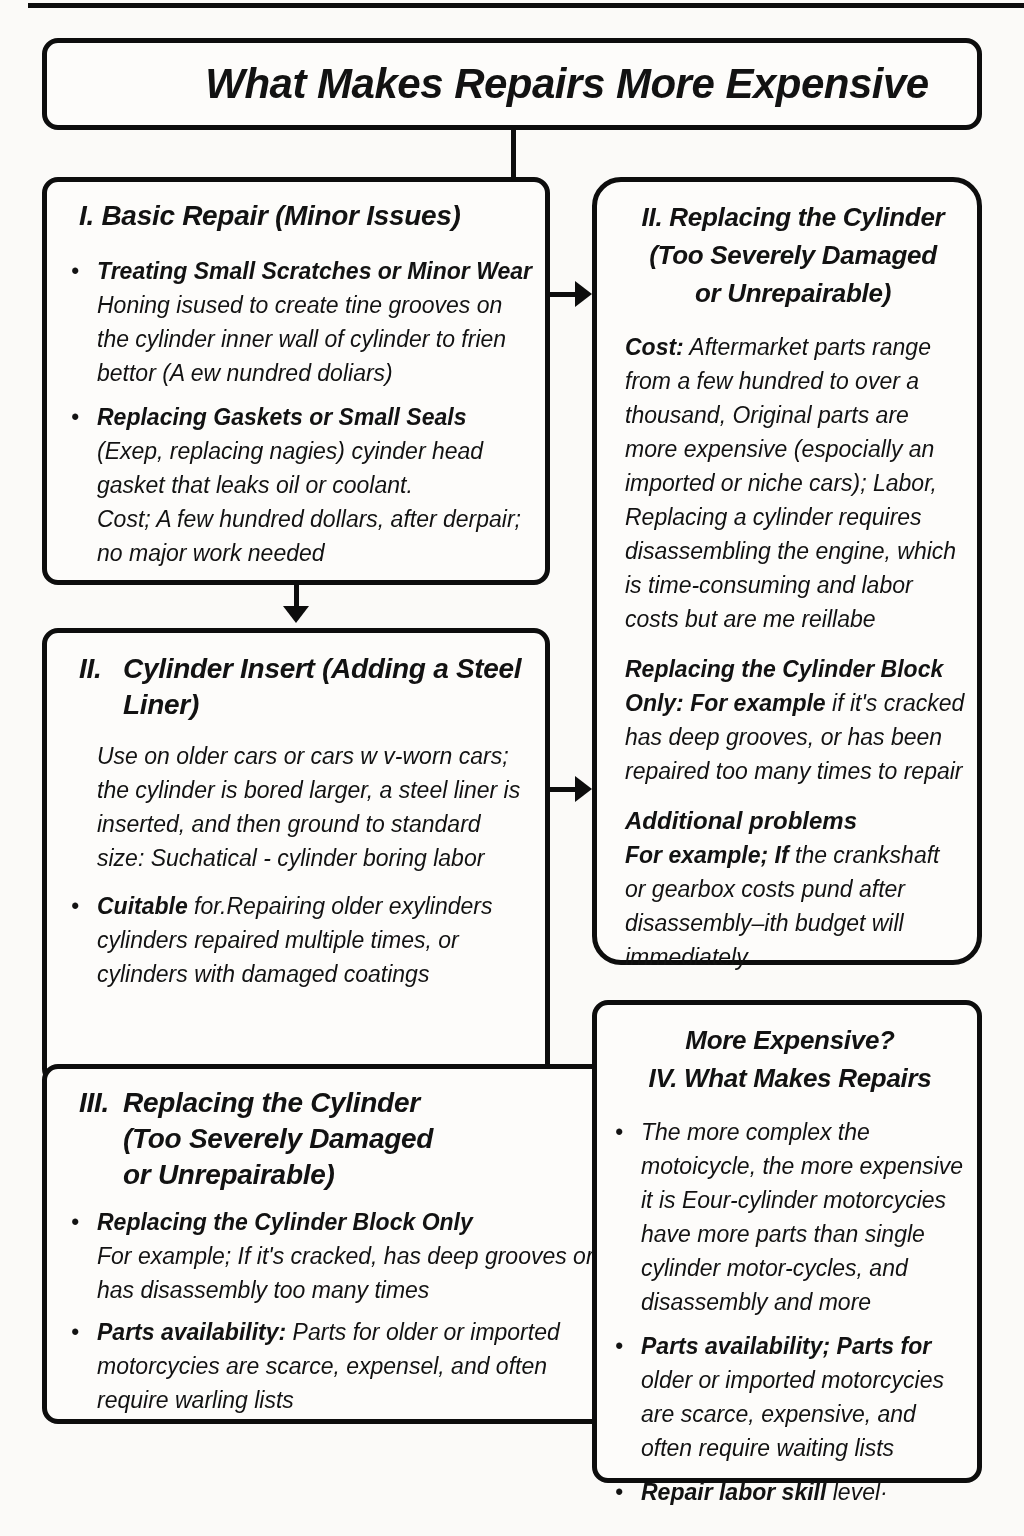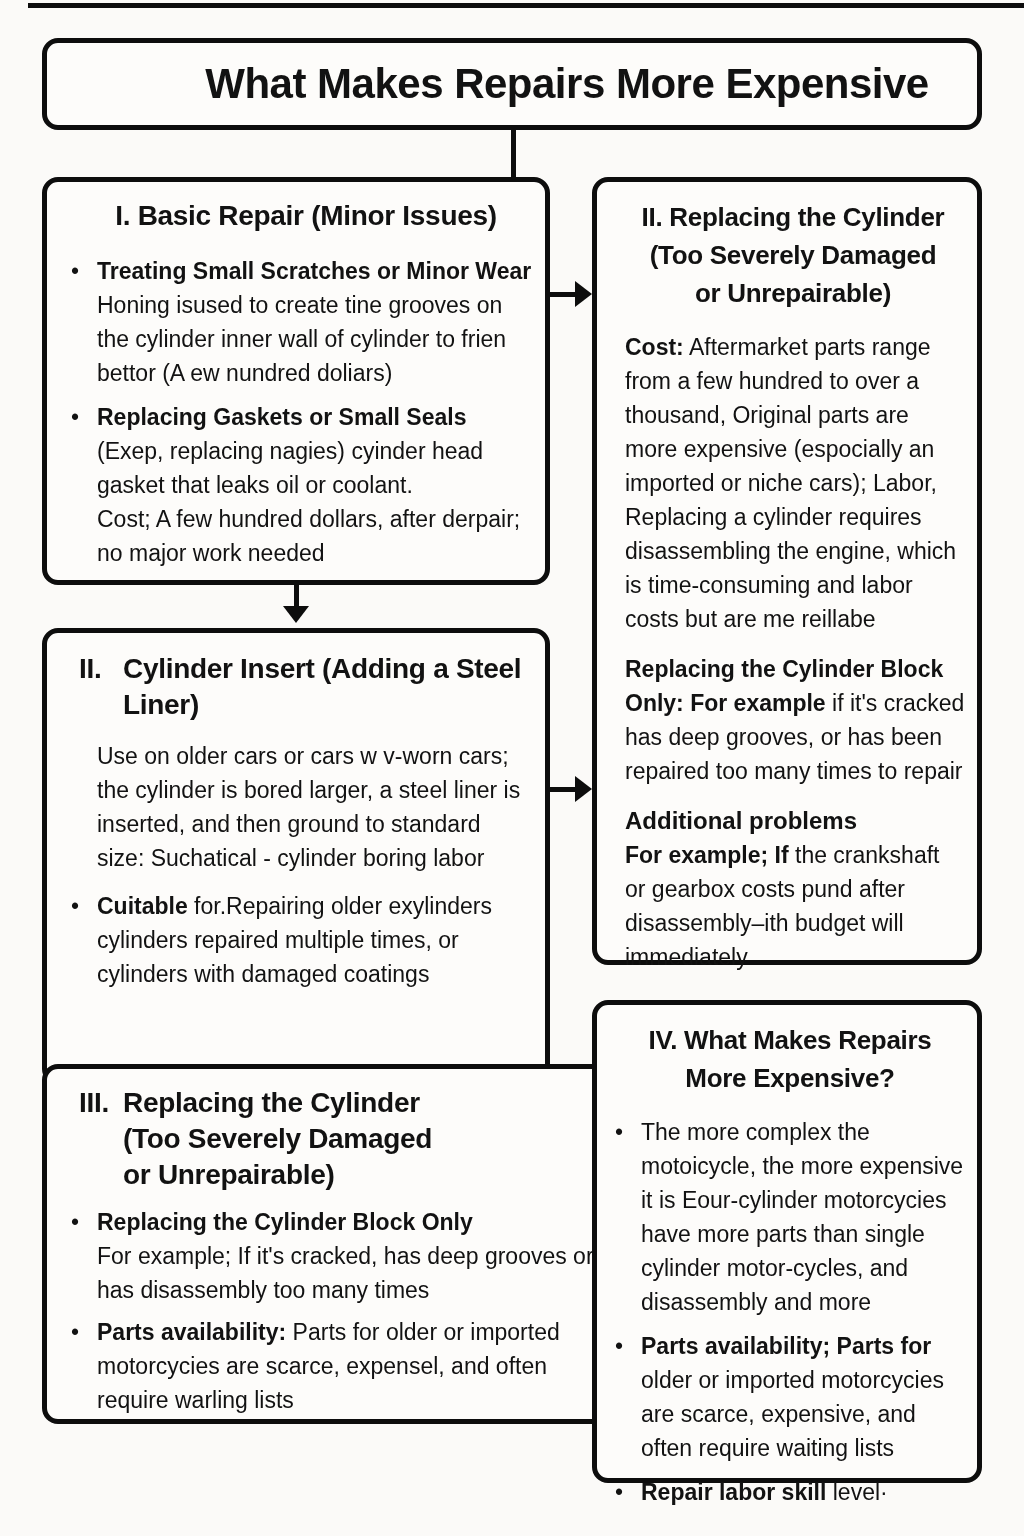--- a/index.html
+++ b/index.html
@@ -4,45 +4,45 @@
 <style>
   html,body{margin:0;padding:0;background:#f7f6f4;}
   .canvas{
     position:relative;width:1024px;height:1536px;overflow:hidden;
     background:#fbfaf8;color:#121212;
     font-family:"Liberation Sans","DejaVu Sans",sans-serif;
   }
   .topline{position:absolute;left:28px;top:3px;width:996px;height:5px;background:#0d0d0d;}
   .dbox{
     position:absolute;box-sizing:border-box;
-    border:5px solid #0d0d0d;border-radius:16px;background:#fdfcfa;
+    border:5px solid #0d0d0d;border-radius:16px;background:#fdfcfa;font-style:italic;
   }
   .title-box{left:42px;top:38px;width:940px;height:92px;display:flex;align-items:center;justify-content:center;padding-left:110px;}
   .title-text{font-size:42px;font-weight:700;letter-spacing:-0.5px;white-space:nowrap;}
 
   .vline{position:absolute;width:5px;background:#0d0d0d;}
   .hline{position:absolute;height:5px;background:#0d0d0d;}
   .head-right{position:absolute;width:0;height:0;border-top:13px solid transparent;border-bottom:13px solid transparent;border-left:17px solid #0d0d0d;}
   .head-down{position:absolute;width:0;height:0;border-left:13px solid transparent;border-right:13px solid transparent;border-top:17px solid #0d0d0d;}
 
   
   .box1{left:42px;top:177px;width:508px;height:408px;padding:16px 12px 14px 24px;}
   .lbox2{left:42px;top:628px;width:508px;height:457px;padding:18px 12px 14px 24px;}
   .box3{left:42px;top:1064px;width:568px;height:360px;padding:16px 10px 14px 24px;}
   
-  .rbox2{left:592px;top:177px;width:390px;height:788px;padding:16px 12px 14px 24px;}
+  .rbox2{left:592px;top:177px;width:390px;height:788px;padding:16px 12px 14px 24px;border-radius:29px;}
   .box4{left:592px;top:1000px;width:390px;height:483px;padding:16px 12px 14px 18px;}
 
   .bodytext{font-size:23px;line-height:34px;}
   b,.lead{font-weight:700;}
 
   .lhead{font-size:28px;font-weight:700;line-height:36px;letter-spacing:-0.3px;}
   .lhead-row{display:flex;}
   .lhead-num{width:44px;flex:none;}
-  .box1 .lhead{margin-left:8px;margin-bottom:20px;text-align:center;}
+  .box1 .lhead{margin-left:8px;margin-bottom:20px;}
   .lbox2 .lhead-row{margin-left:8px;margin-bottom:16px;}
   .box3 .lhead-row{margin-left:8px;margin-bottom:12px;}
   .nowrapline{white-space:nowrap;}
 
   .chead{font-size:26px;font-weight:700;line-height:38px;text-align:center;letter-spacing:-0.3px;margin-bottom:18px;}
 
   .bullet{display:flex;margin-bottom:10px;}
   .dot{width:26px;flex:none;font-size:23px;line-height:34px;}
   .bcontent{flex:1;}
   .indent{margin-left:26px;}
@@ -137,22 +137,22 @@
       </div>
     </div>
     <div class="bullet">
       <span class="dot">•</span>
       <div class="bcontent"><span class="lead">Parts availability:</span><span> Parts for older or imported motorcycies are scarce, expensel, and often require warling lists</span></div>
     </div>
   </div>
 
   <div class="dbox box4 rcol bodytext">
     <div class="chead">
+      <div class="nowrapline">More Expensive?</div>
       <div class="nowrapline">IV. What Makes Repairs</div>
-      <div class="nowrapline">More Expensive?</div>
     </div>
     <div class="bullet">
       <span class="dot">•</span>
       <div class="bcontent">The more complex the motoicycle, the more expensive it is  Eour-cylinder motorcycies have more parts than single cylinder motor-cycles, and disassembly and more</div>
     </div>
     <div class="bullet">
       <span class="dot">•</span>
       <div class="bcontent"><span class="lead">Parts availability; Parts for</span><span> older or imported motorcycies are scarce, expensive, and often require waiting lists</span></div>
     </div>
     <div class="bullet">

